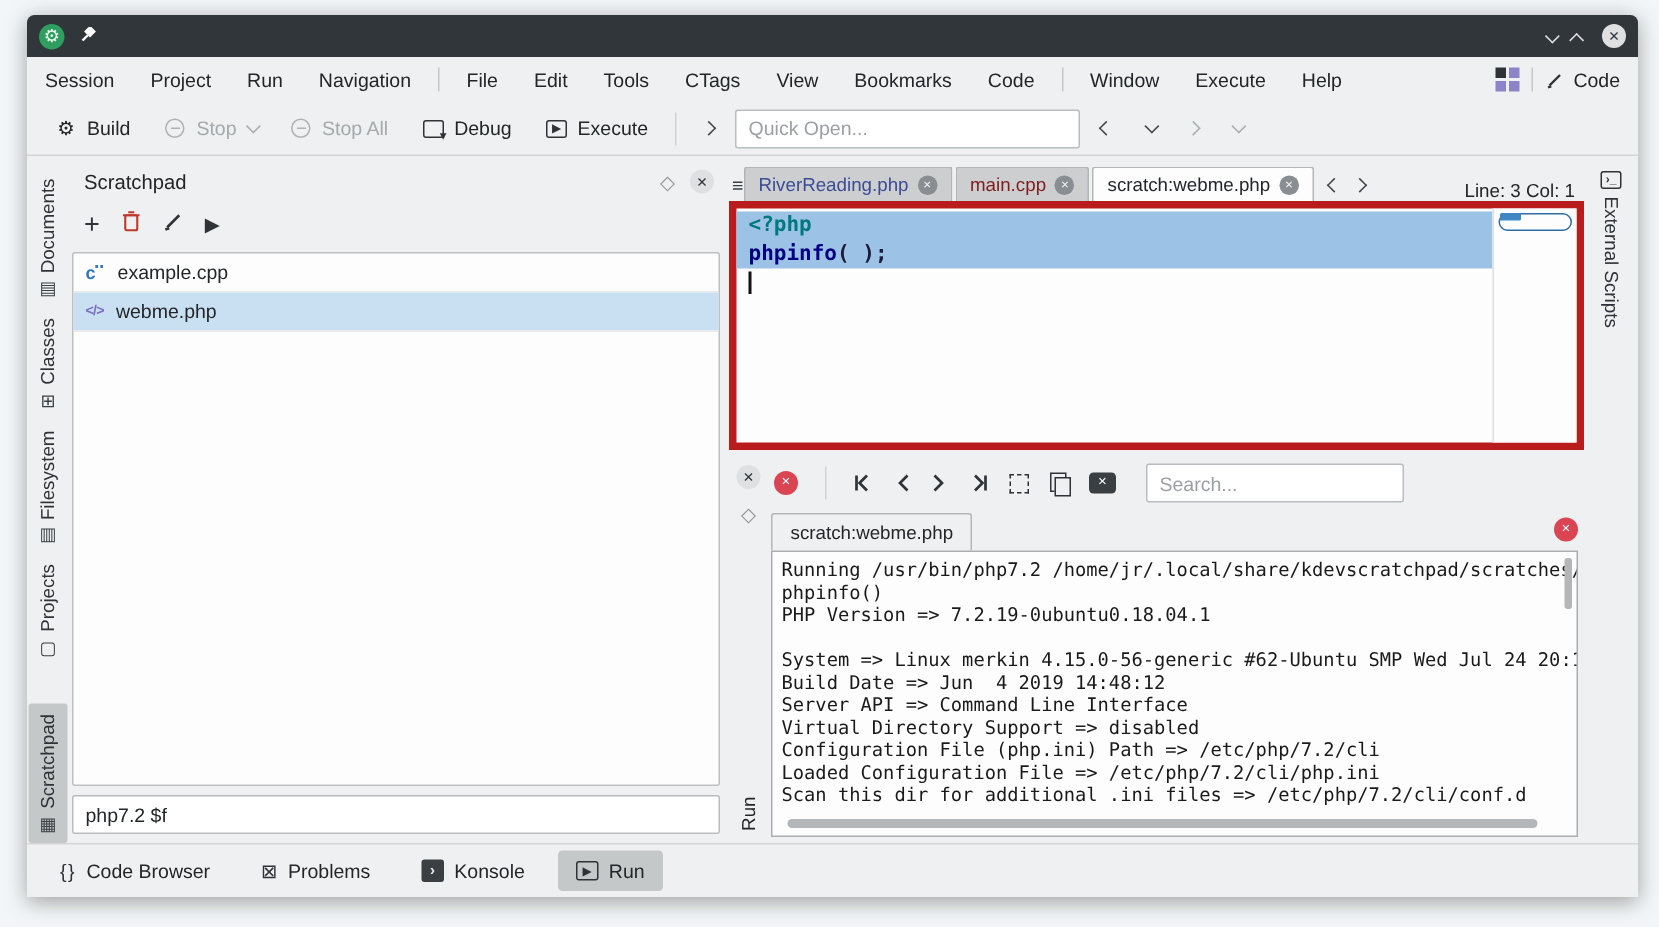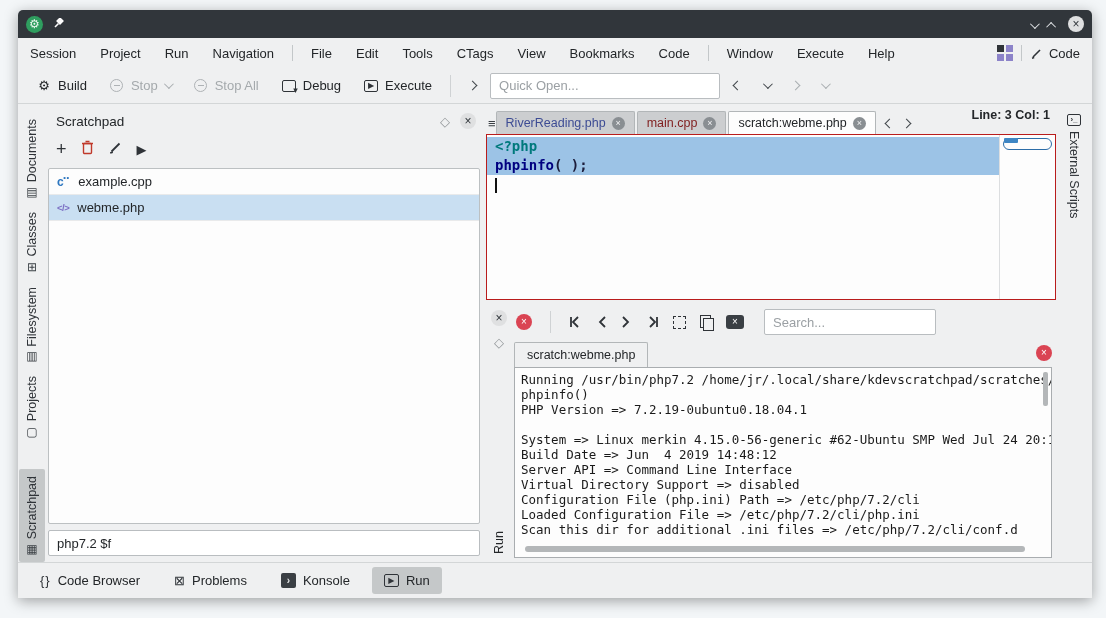--- a/index.html
+++ b/index.html
@@ -94,23 +94,23 @@
   .doclist-btn { font-size:13px; color:#3a3f44; padding:0 4px 3px 2px; }
   .etab { display:flex; align-items:center; gap:6px; padding:4px 9px; background:#ccced0; border:1px solid #b2b6b8;
           border-bottom:none; border-radius:2px 2px 0 0; font-size:12.5px; white-space:nowrap; overflow:hidden; }
   .etab.first { margin-left:-6px; }
   .etab .tab-close { width:13px; height:13px; border-radius:50%; background:#898e92; color:#f2f3f4; font-size:9px;
                      display:inline-flex; align-items:center; justify-content:center; line-height:1; }
   .etab.active { background:#fdfdfd; border-color:#b2b6b8; }
   .etab .t-blue { color:#3d4c94; }
   .etab .t-green { color:#7f1d1d; }
   .tabnav { display:flex; align-items:center; gap:10px; padding:0 8px 4px 8px; }
-  .cursor-pos { margin-left:auto; padding:0 6px 12px 0; font-size:12.5px;font-weight:bold; }
-
-  .editor { flex:1 1 auto; border:1px solid #b91c1c; background:#fdfdfd; display:flex; min-height:0; position:relative; }
+  .cursor-pos { margin-left:auto; padding:0 6px 0 0; font-size:12.5px; }
+
+  .editor { flex:1 1 auto; border:5px solid #b91c1c; background:#fdfdfd; display:flex; min-height:0; position:relative; }
   .code-area { flex:1 1 auto; font-family:"DejaVu Sans Mono", monospace; font-size:14px; font-weight:bold;
                line-height:19px; padding-top:2px; }
   .code-line { padding-left:8px; white-space:pre; }
   .code-line.sel { background:#9cc3e6; }
   .tok-phptag { color:#00797c; }
   .tok-func { color:#000080; }
   .tok-punct { color:#1c1c3a; }
   .caret { display:inline-block; width:2px; height:15px; background:#111; vertical-align:middle; }
   .minimap { width:56px; flex:0 0 auto; border-left:1px solid #dcdee0; position:relative; background:#fdfdfd; }
   .mini-handle { position:absolute; top:3px; left:3px; right:3px; height:12px; border:1.5px solid #2c6da8; border-radius:6px; }

